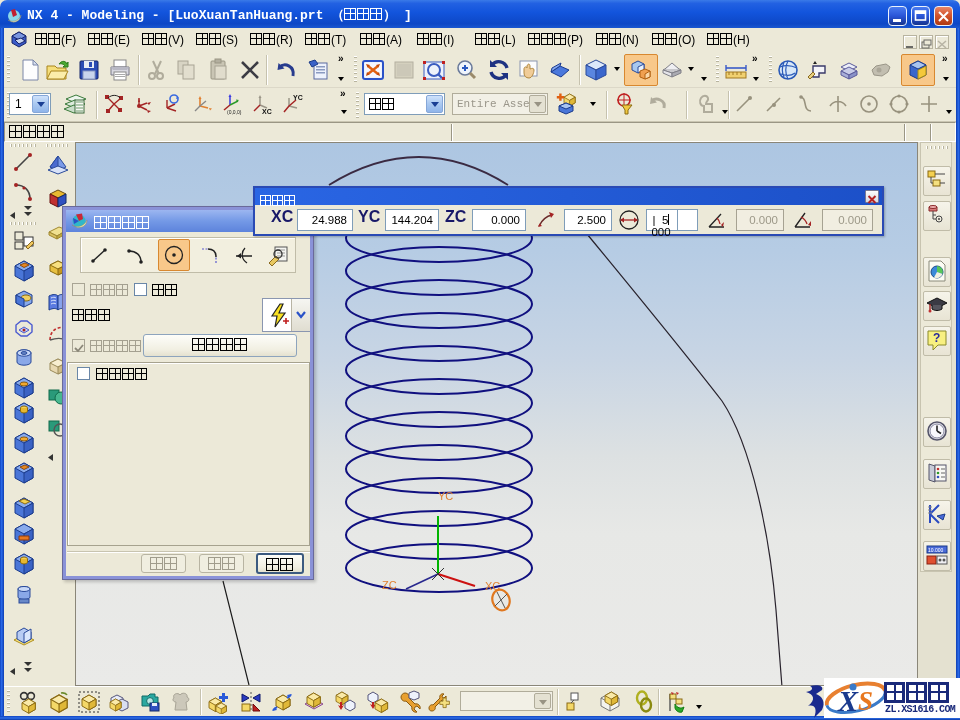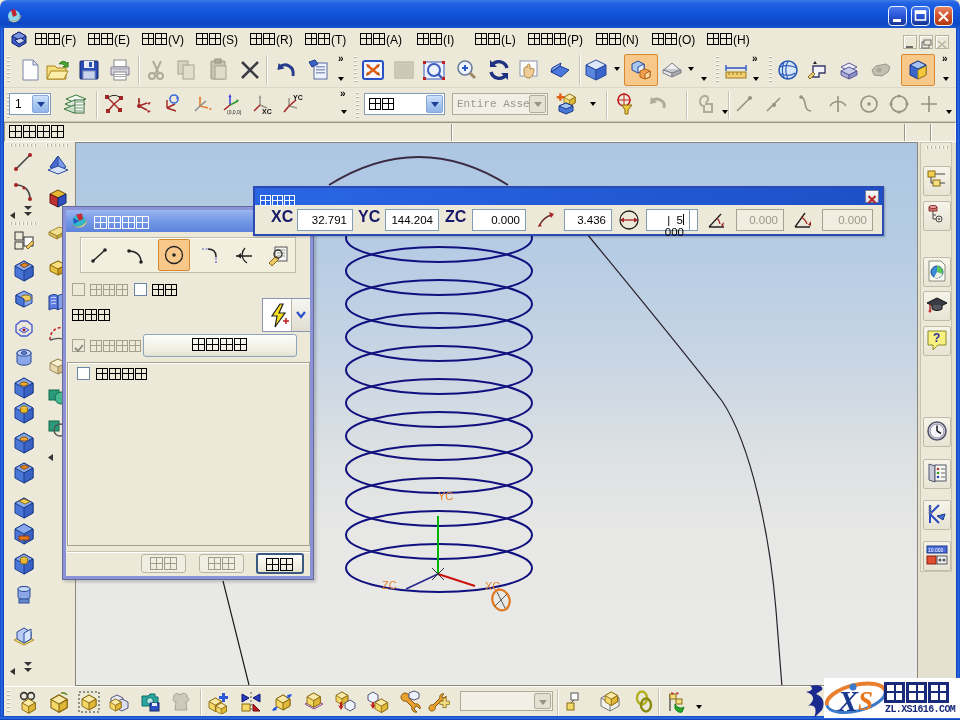--- a/index.html
+++ b/index.html
@@ -53,20 +53,21 @@
 #rframe{left:956px;top:28px;width:4px;height:688px;background:linear-gradient(90deg,#0d3db2,#2a6ae8 60%,#0f43c0)}
 #bframe{left:0px;top:716px;width:960px;height:4px;background:linear-gradient(180deg,#0f43c0,#2f6fe8 50%,#0a38a8)}
 </style></head><body>
 <div id="win">
     <div class="abs" id="title">
       <svg class="abs" style="left:7px;top:8px" width="15" height="15" viewBox="0 0 15 15">
         <circle cx="7" cy="8" r="6" fill="#8ad8e8"></circle>
         <path d="M4 2 L8 1 10 7 6 9z" fill="#c02030"></path>
         <path d="M1 12 C4 14 12 14 14 7 C14 11 10 15 5 14z" fill="#e8e8c8" stroke="#8a8a6a" stroke-width=".5"></path>
       </svg>
+      <div class="txt">NX 4 - Modeling - [LuoXuanTanHuang.prt （<b class="cj"></b><b class="cj"></b><b class="cj"></b>） ]</div>
       <div class="wbtn b" style="left:888px"><svg width="17" height="18">
           <rect x="4" y="12" width="8" height="3" fill="#fff"></rect>
         </svg></div>
       <div class="wbtn b" style="left:911px"><svg width="17" height="18">
           <rect x="3.5" y="4" width="10" height="9" fill="none" stroke="#fff" stroke-width="1.6"></rect>
           <rect x="3.5" y="4" width="10" height="3" fill="#fff"></rect>
         </svg></div>
       <div class="wbtn r" style="left:934px"><svg width="17" height="18">
           <path d="M4 5 L13 14 M13 5 L4 14" stroke="#fff" stroke-width="2"></path>
         </svg></div>
@@ -838,28 +839,28 @@
     <div class="abs" id="track">
       <div class="tt">
         <span style="position:absolute;left:5px;top:3px;color:#fff"><b class="c11"></b><b class="c11"></b><b class="c11"></b></span>
         <div class="abs" style="right:3px;top:2px;width:14px;height:13px;background:linear-gradient(180deg,#fdfdfd,#d8d8e0);border:1px solid #7a7a94;border-radius:1px"><svg width="12" height="11">
             <path d="M2.5 2 l7 7 M9.5 2 l-7 7" stroke="#b42222" stroke-width="2"></path>
           </svg></div>
       </div>
       <div class="lab" style="left:16px">XC</div>
       <div class="lab" style="left:103px">YC</div>
       <div class="lab" style="left:190px">ZC</div>
-      <div class="fld" style="left:42px;width:56px">32.791</div>
+      <div class="fld" style="left:42px;width:56px">24.988</div>
       <div class="fld" style="left:130px;width:54px">144.204</div>
       <div class="fld" style="left:217px;width:54px">0.000</div>
-      <div class="fld" style="left:309px;width:48px">3.436</div>
+      <div class="fld" style="left:309px;width:48px">2.500</div>
       <div class="fld" style="left:391px;width:52px"></div>
       <div class="fld dis" style="left:481px;width:48px">0.000</div>
       <div class="fld dis" style="left:567px;width:51px">0.000</div>
-      <div class="fld" style="left:391px;width:44px;text-align:right;padding-left:3px">| &nbsp;5<span style="display:inline-block;width:1px;height:11px;background:#000;vertical-align:-1px"></span>000</div>
+      <div class="fld" style="left:391px;width:32px;text-align:center;padding-left:3px">| &nbsp;5<span style="display:inline-block;width:1px;height:11px;background:#000;vertical-align:-1px"></span>000</div>
       <div class="abs" style="left:280px;top:22px"><svg width="22" height="20">
           <path d="M4 16 C8 8 12 6 17 5" stroke="#6a2a2a" fill="none" stroke-width="1.4"></path>
           <path d="M14 2 l5 2-3 4z" fill="#a42424"></path>
           <path d="M3 17 l4-1-2.5-2.5z" fill="#a42424"></path>
         </svg></div>
       <div class="abs" style="left:361px;top:20px"><svg width="26" height="24">
           <circle cx="13" cy="12" r="9" fill="none" stroke="#222" stroke-width="1.3"></circle>
           <path d="M5 12 h16" stroke="#a42424" stroke-width="1.3"></path>
           <path d="M4 12 l4-2.5 v5z" fill="#a42424"></path>
           <path d="M22 12 l-4-2.5 v5z" fill="#a42424"></path>

